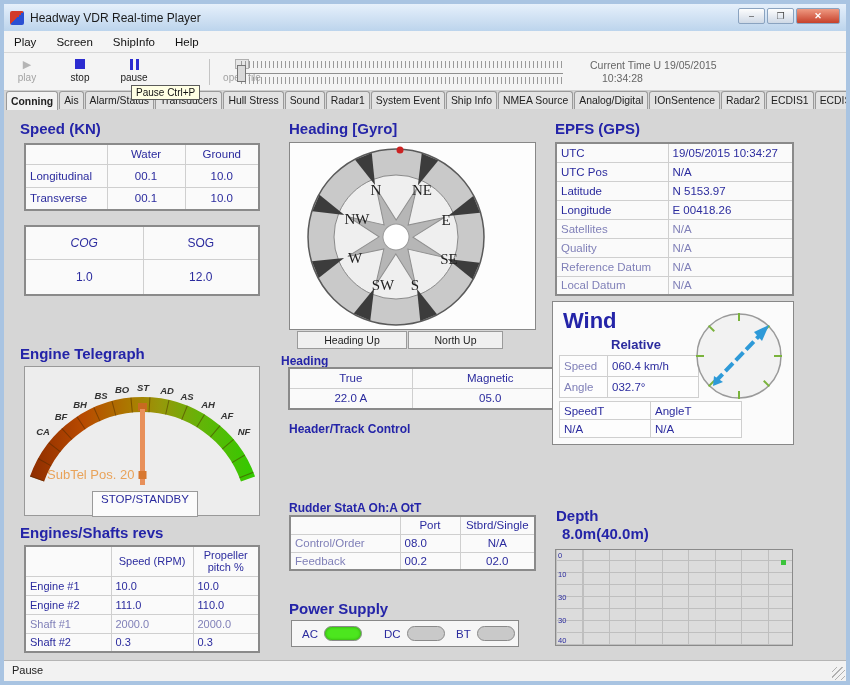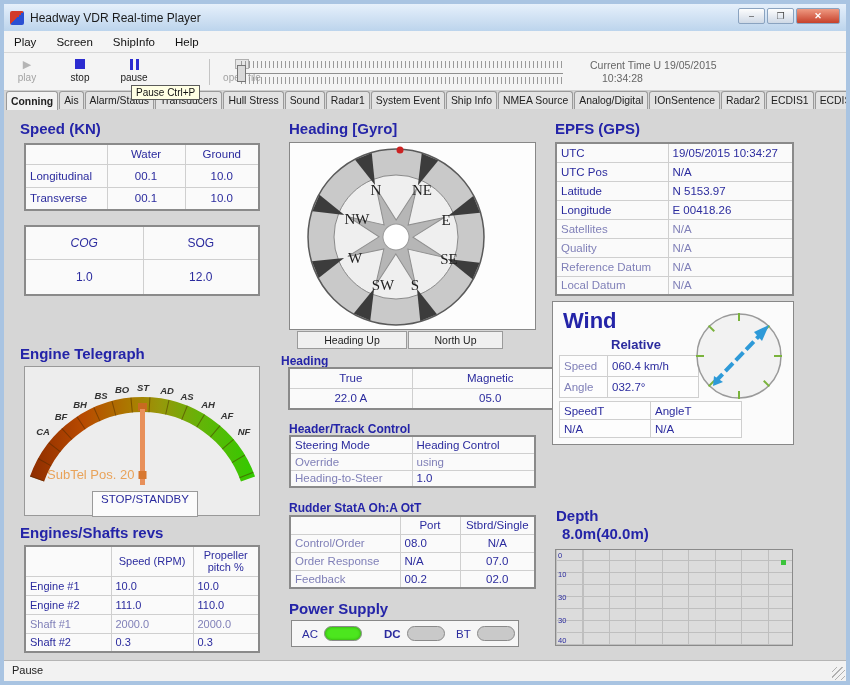--- a/index.html
+++ b/index.html
@@ -296,70 +296,49 @@
       <th class="c">Magnetic</th>
     </tr>
     <tr style="height:21px;">
       <td class="c">22.0 A</td>
       <td class="c">05.0</td>
     </tr>
   </tbody>
     </table>
 
   <div class="sub-title" style="left:285px; top:418px;">Header/Track Control</div>
-  <table class="grid" style="left:285px; top:431px; width:247px;">
-    <tbody>
-        <tr style="height:17px;">
-          <td style="width:122px;">Steering Mode</td>
-          <td>Heading Control</td>
-        </tr>
-    <tr style="height:17px;">
-          <td class="dim">Override</td>
-          <td class="dim">using</td>
-        </tr>
-    <tr style="height:17px;">
-          <td class="dim">Heading-to-Steer</td>
-          <td>1.0</td>
-        </tr>
-  </tbody>
-    </table>
 
   <div class="sub-title" style="left:285px; top:497px;">Rudder StatA Oh:A OtT</div>
   <table class="grid" style="left:285px; top:511px; width:247px;">
     <tbody>
         <tr style="height:18px;">
       <th style="width:110px;"></th>
       <th class="c" style="width:60px;">Port</th>
       <th class="c">Stbrd/Single</th>
     </tr>
     <tr style="height:18px;">
           <td class="dim">Control/Order</td>
           <td>08.0</td>
           <td class="c">N/A</td>
-        </tr>
-    <tr style="height:18px;">
-          <td class="dim">Order Response</td>
-          <td>N/A</td>
-          <td class="c">07.0</td>
         </tr>
     <tr style="height:18px;">
           <td class="dim">Feedback</td>
           <td>00.2</td>
           <td class="c">02.0</td>
         </tr>
   </tbody>
     </table>
 
   <div class="sec-title" style="left:285px; top:596px;">Power Supply</div>
   <div class="white-panel" style="left:287px; top:616px; width:228px; height:27px; background:#f6f6f6;">
     <div class="pw-row" style="left:10px; top:5px;">
       <span class="pw-label">AC</span>
       <span class="pill on"></span>
     </div>
-    <div class="pw-row" style="left:92px; top:5px;font-weight:bold;">
+    <div class="pw-row" style="left:92px; top:5px;">
       <span class="pw-label">DC</span>
       <span class="pill off"></span>
     </div>
     <div class="pw-row" style="left:164px; top:5px;">
       <span class="pw-label">BT</span>
       <span class="pill off"></span>
     </div>
   </div>
 
   <div class="sec-title" style="left:551px; top:116px;">EPFS (GPS)</div>

